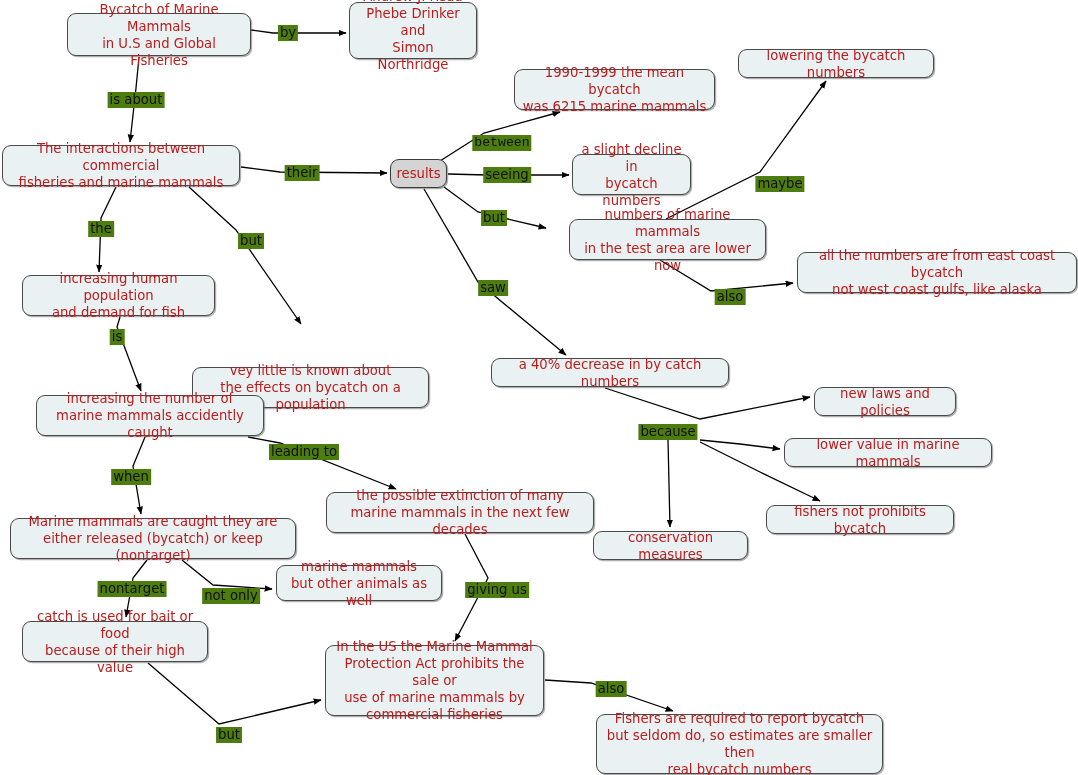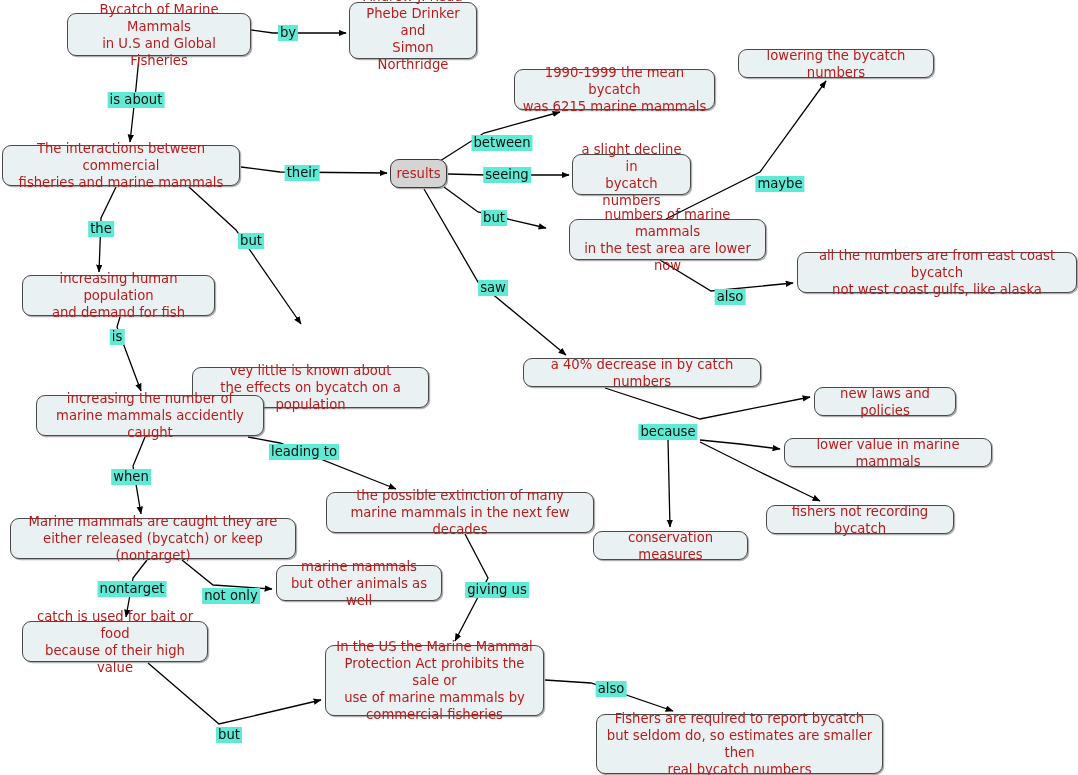--- a/index.html
+++ b/index.html
@@ -45,21 +45,21 @@
   }
   .node.sel {
     background: #d4d4d4;
     border-color: #3a3a3a;
   }
   .link-label {
     position: absolute;
     font-size: 13.2px;
     line-height: 16px;
     color: #101010;
-    background: #5eead4;
+    background: #4d7c0f;
     padding: 0 2px;
     white-space: nowrap;
     transform: translate(-50%, -50%);
   }
 </style>
 </head>
 <body>
 
 <div id="canvas">
   <svg id="edge-layer" viewBox="0 0 1078 775">
@@ -111,24 +111,24 @@
       <div class="node" style="left: 549px; top: 219px; width: 197px; height: 41px; margin-left: 20px;">numbers of marine mammals
 in the test area are lower now</div>
       <div class="node" style="left: 797px; top: 252px; width: 280px; height: 41px;">all the numbers are from east coast bycatch
 not west coast gulfs, like alaska</div>
       <div class="node" style="left: 22px; top: 275px; width: 193px; height: 41px;">increasing human population
 and demand for fish</div>
       <div class="node" style="left: 192px; top: 327px; width: 237px; height: 41px; margin-top: 40px;">vey little is known about
 the effects on bycatch on a population</div>
       <div class="node" style="left: 36px; top: 395px; width: 228px; height: 41px;">increasing the number of
 marine mammals accidently caught</div>
-      <div class="node" style="left: 491px; top: 358px; width: 238px; height: 29px; margin-left: 32px;">a 40% decrease in by catch numbers</div>
+      <div class="node" style="left: 491px; top: 358px; width: 238px; height: 29px;">a 40% decrease in by catch numbers</div>
       <div class="node" style="left: 814px; top: 387px; width: 142px; height: 29px;">new laws and policies</div>
       <div class="node" style="left: 784px; top: 438px; width: 208px; height: 29px;">lower value in marine mammals</div>
-      <div class="node" style="left: 766px; top: 505px; width: 188px; height: 29px;">fishers not recording bycatch</div>
+      <div class="node" style="left: 766px; top: 505px; width: 188px; height: 29px;">fishers not prohibits bycatch</div>
       <div class="node" style="left: 326px; top: 492px; width: 268px; height: 41px;">the possible extinction of many
 marine mammals in the next few decades</div>
       <div class="node" style="left: 593px; top: 531px; width: 155px; height: 29px;">conservation measures</div>
       <div class="node" style="left: 10px; top: 518px; width: 286px; height: 41px;">Marine mammals are caught they are
 either released (bycatch) or keep (nontarget)</div>
       <div class="node" style="left: 276px; top: 565px; width: 166px; height: 36px;">marine mammals
 but other animals as well</div>
       <div class="node" style="left: 22px; top: 621px; width: 186px; height: 41px;">catch is used for bait or food
 because of their high value</div>
       <div class="node" style="left: 325px; top: 645px; width: 219px; height: 71px;">In the US the Marine Mammal
@@ -136,21 +136,21 @@
 use of marine mammals by
 commercial fisheries</div>
       <div class="node" style="left: 596px; top: 714px; width: 287px; height: 60px;">Fishers are required to report bycatch
 but seldom do, so estimates are smaller then
 real bycatch numbers</div>
     </div>
   <div id="label-layer">
       <div class="link-label" style="left: 288px; top: 33px;">by</div>
       <div class="link-label" style="left: 136px; top: 100px;">is about</div>
       <div class="link-label" style="left: 302px; top: 173px;">their</div>
-      <div class="link-label" style="left: 502px; top: 143px;">between</div>
+      <div class="link-label" style="left: 502px; top: 143px; font-family: Liberation Mono, monospace;">between</div>
       <div class="link-label" style="left: 507px; top: 175px;">seeing</div>
       <div class="link-label" style="left: 494px; top: 218px;">but</div>
       <div class="link-label" style="left: 493px; top: 288px;">saw</div>
       <div class="link-label" style="left: 780px; top: 184px;">maybe</div>
       <div class="link-label" style="left: 730px; top: 297px;">also</div>
       <div class="link-label" style="left: 101px; top: 229px;">the</div>
       <div class="link-label" style="left: 251px; top: 241px;">but</div>
       <div class="link-label" style="left: 117px; top: 337px;">is</div>
       <div class="link-label" style="left: 304px; top: 452px;">leading to</div>
       <div class="link-label" style="left: 131px; top: 477px;">when</div>

